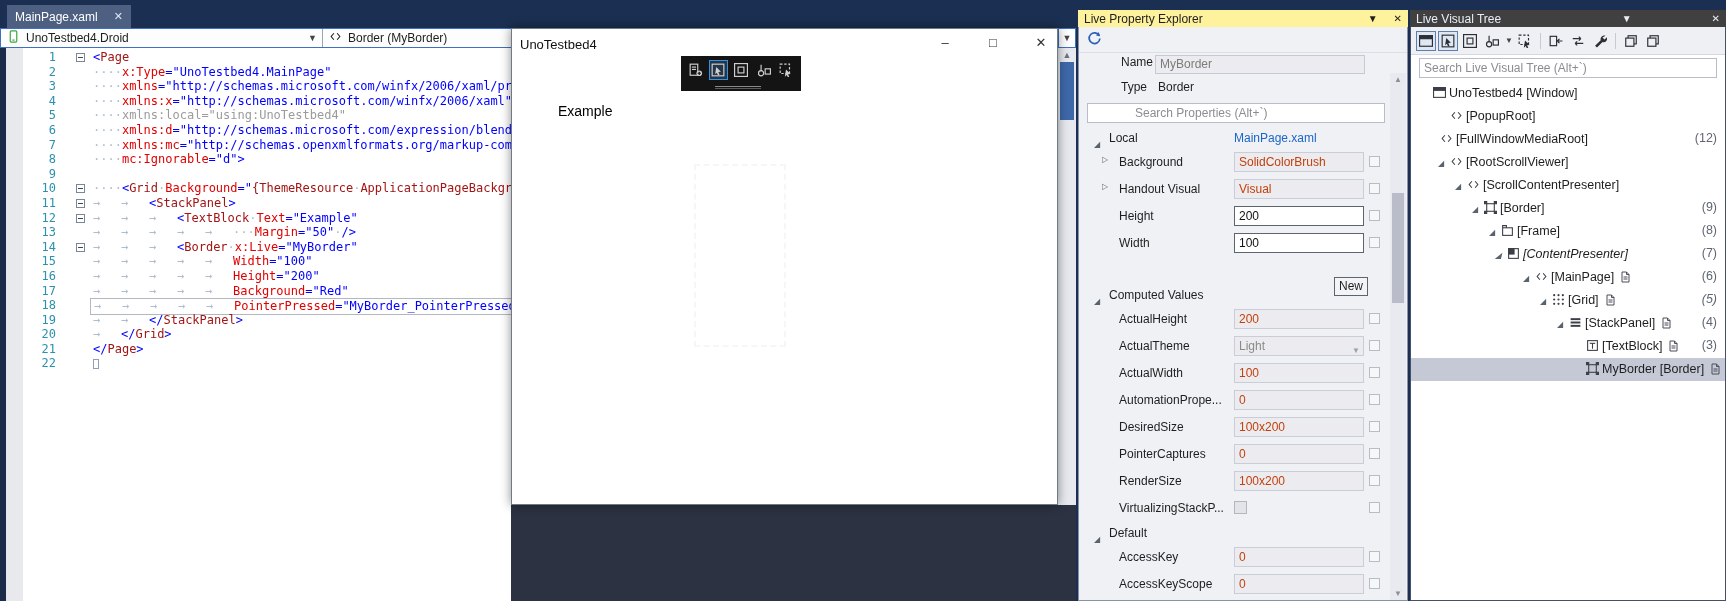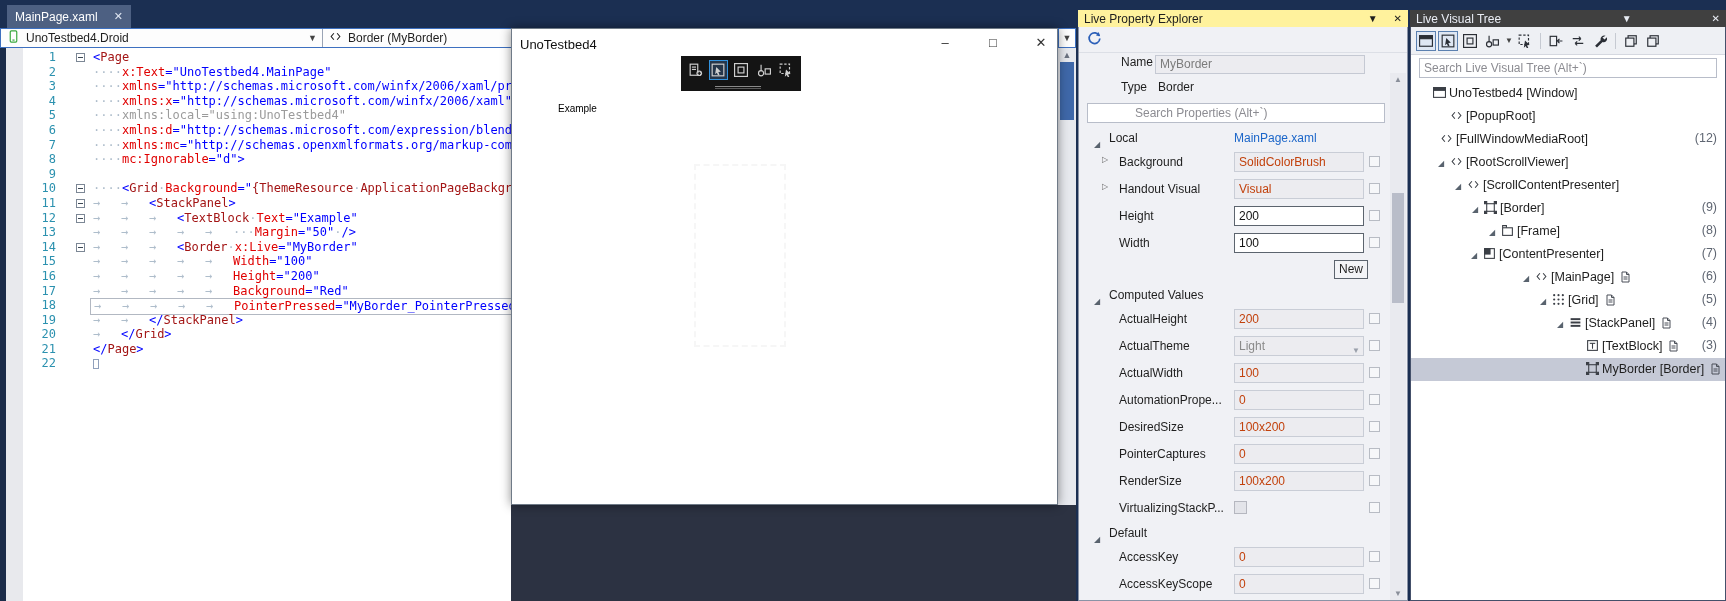--- a/index.html
+++ b/index.html
@@ -52,21 +52,21 @@
   #appwin .wtitle { position:absolute; left:8px; top:8px; font-size:13px; color:#111; }
   .winbtn { position:absolute; top:0; width:34px; height:28px; text-align:center; line-height:28px; color:#333; font-size:13px; cursor:pointer; }
   #btn-min { left:416px; } #btn-max { left:464px; } #btn-close { left:512px; }
 
   #inapp-toolbar { position:absolute; left:169px; top:27px; width:120px; height:35px; background:#141414; display:flex; align-items:flex-start; padding:4px 5px 0 5px; gap:3px; }
   .iat-icon { width:20px; height:20px; display:flex; align-items:center; justify-content:center; color:#cfcfcf; }
   .iat-icon.sel { border:1px solid #3393df; background:#26364a; }
   .iat-icon svg { width:14px; height:14px; }
   #toolbar-grip { position:absolute; left:203px; top:57px; width:46px; height:3px; border-top:1px solid #8a8a8a; border-bottom:1px solid #5a5a5a; }
 
-  #example-text { position:absolute; left:46px; top:74px; font-size:10px; color:#000;text-align:right; }
+  #example-text { position:absolute; left:46px; top:74px; font-size:14px; color:#000;text-align:right; }
   #red-border { position:absolute; left:182px; top:135px; width:92px; height:183px; border:2px dashed #f6f6f6; }
 
   
   .panel { position:absolute; top:10px; height:591px; z-index:5; }
   .ptitle { height:17px; display:flex; align-items:center; padding:0 6px; font-size:12px; }
   .ptitle .sp { flex:1; }
   .ptitle .pico { margin-left:8px; font-size:10px; cursor:pointer; }
   .pbody { position:relative; height:574px; overflow:hidden; }
 
   
@@ -92,21 +92,21 @@
   .sec .slink { position:absolute; left:155px; color:#1b66c9; cursor:pointer; }
   .prop .exp { position:absolute; left:23px; top:6px; font-size:8px; color:#6a6a6a; }
   .prop .plabel { position:absolute; left:40px; top:6px; white-space:nowrap; }
   .prop .pval { position:absolute; left:155px; top:3px; width:130px; height:20px; line-height:18px; padding:0 4px; }
   .pval.disabled { background:#ececf0; border:1px solid #c9cdd6; color:#c2410c; }
   .pval.editable { background:#fff; border:1px solid #5c646e; color:#111; }
   .pval.combo { background:#ececf0; border:1px solid #c9cdd6; color:#8a8a8a; }
   .pval .cmb { position:absolute; right:3px; top:5px; font-size:8px; color:#9aa0ab; }
   .pval.chk { width:13px; height:13px; top:6px; background:#e3e4e9; border:1px solid #b5b7bf; }
   .prop .rchk { position:absolute; left:290px; top:7px; width:11px; height:11px; border:1px solid #b8bcc4; background:#f6f7f9; cursor:pointer; }
-  .btnrow .newbtn { position:absolute; left:255px; top:3px; width:34px; height:19px; background:#f3f4f7; border:1px solid #5c646e; text-align:center; line-height:17px; cursor:pointer; }
+  .btnrow .newbtn { position:absolute; left:255px; top:20px; width:34px; height:19px; background:#f3f4f7; border:1px solid #5c646e; text-align:center; line-height:17px; cursor:pointer; }
   #lpe-scroll { position:absolute; right:1px; top:46px; width:16px; height:527px; background:#e9eaef; }
   #lpe-scroll .thumb { position:absolute; left:2px; top:120px; width:12px; height:110px; background:#b9bdc9; }
   #lpe-scroll .ar { position:absolute; left:0; width:16px; text-align:center; color:#8a8f9a; font-size:8px; }
 
   
   #lvt { left:1410px; width:316px; }
   #lvt .ptitle { background:#404040; color:#e9edf5;gap:32px; }
   #lvt .pbody { background:#fff; border:1px solid #44506a; border-top:none; }
   #lvt-toolbar { height:28px; background:#eef0f4; display:flex; align-items:center; padding-left:5px; gap:2px; border-bottom:1px solid #d5d8e0; }
   .lvt-icon { width:20px; height:20px; display:flex; align-items:center; justify-content:center; color:#2b2f36; cursor:pointer; }
@@ -157,21 +157,21 @@
               <path d="M7.5 3 L10 6 L7.5 9"></path>
             </svg></span>
         <span>Border (MyBorder)</span>
       </div>
     </div>
     <div id="editor-body">
       <div id="left-edge"></div>
       <div id="gutter"></div>
       <div id="code">
           <div class="codeline"><span class="ln">1</span><span class="fold"></span><span class="content"><span class="tk-d">&lt;</span><span class="tk-e">Page</span></span></div>
-          <div class="codeline"><span class="ln">2</span><span class="content"><span class="tk-w">····</span><span class="tk-a">x:Text</span><span class="tk-d">=</span><span class="tk-v">"UnoTestbed4.MainPage"</span></span></div>
+          <div class="codeline"><span class="ln">2</span><span class="content"><span class="tk-w">····</span><span class="tk-a">x:Type</span><span class="tk-d">=</span><span class="tk-v">"UnoTestbed4.MainPage"</span></span></div>
           <div class="codeline"><span class="ln">3</span><span class="content"><span class="tk-w">····</span><span class="tk-a">xmlns</span><span class="tk-d">=</span><span class="tk-v">"http://schemas.microsoft.com/winfx/2006/xaml/presentation"</span></span></div>
           <div class="codeline"><span class="ln">4</span><span class="content"><span class="tk-w">····</span><span class="tk-a">xmlns:x</span><span class="tk-d">=</span><span class="tk-v">"http://schemas.microsoft.com/winfx/2006/xaml"</span></span></div>
           <div class="codeline"><span class="ln">5</span><span class="content"><span class="tk-w">····</span><span class="tk-g">xmlns:local="using:UnoTestbed4"</span></span></div>
           <div class="codeline"><span class="ln">6</span><span class="content"><span class="tk-w">····</span><span class="tk-a">xmlns:d</span><span class="tk-d">=</span><span class="tk-v">"http://schemas.microsoft.com/expression/blend/2008"</span></span></div>
           <div class="codeline"><span class="ln">7</span><span class="content"><span class="tk-w">····</span><span class="tk-a">xmlns:mc</span><span class="tk-d">=</span><span class="tk-v">"http://schemas.openxmlformats.org/markup-compatibility/2006"</span></span></div>
           <div class="codeline"><span class="ln">8</span><span class="content"><span class="tk-w">····</span><span class="tk-a">mc:Ignorable</span><span class="tk-d">=</span><span class="tk-v">"d"</span><span class="tk-d">&gt;</span></span></div>
           <div class="codeline"><span class="ln">9</span><span class="content"></span></div>
           <div class="codeline"><span class="ln">10</span><span class="fold"></span><span class="content"><span class="tk-w">····</span><span class="tk-d">&lt;</span><span class="tk-e">Grid</span><span class="tk-w">·</span><span class="tk-a">Background</span><span class="tk-d">="</span><span class="tk-e">{ThemeResource</span><span class="tk-w">·</span><span class="tk-e">ApplicationPageBackgroundThemeBrush}</span><span class="tk-d">"&gt;</span></span></div>
           <div class="codeline"><span class="ln">11</span><span class="fold"></span><span class="content"><span class="tk-t">→</span><span class="tk-t">→</span><span class="tk-d">&lt;</span><span class="tk-e">StackPanel</span><span class="tk-d">&gt;</span></span></div>
           <div class="codeline"><span class="ln">12</span><span class="fold"></span><span class="content"><span class="tk-t">→</span><span class="tk-t">→</span><span class="tk-t">→</span><span class="tk-d">&lt;</span><span class="tk-e">TextBlock</span><span class="tk-w">·</span><span class="tk-a">Text</span><span class="tk-d">=</span><span class="tk-v">"Example"</span></span></div>
@@ -495,21 +495,21 @@
                 <rect x="2.5" y="2.5" width="7" height="7"></rect>
                 <rect x="0.5" y="0.5" width="2" height="2" fill="currentColor"></rect>
                 <rect x="9.5" y="0.5" width="2" height="2" fill="currentColor"></rect>
                 <rect x="0.5" y="9.5" width="2" height="2" fill="currentColor"></rect>
                 <rect x="9.5" y="9.5" width="2" height="2" fill="currentColor"></rect>
               </svg></span><span>[Border]</span><span class="tcount">(7)</span></div>
           <div class="tnode" style="padding-left: 78px;"><span class="texp">◢</span><span class="ticon"><svg viewBox="0 0 12 12" fill="none" stroke="currentColor" stroke-width="1">
                 <rect x="1.5" y="3.5" width="9" height="7"></rect>
                 <path d="M1.5 3.5 V1.5 H5 V3.5"></path>
               </svg></span><span>[Frame]</span><span class="tcount">(6)</span></div>
-          <div class="tnode" style="padding-left: 60px;"><span class="texp">◢</span><span class="ticon"><svg viewBox="0 0 12 12" fill="none" stroke="currentColor" stroke-width="1">
+          <div class="tnode" style="padding-left: 84px; font-style: italic;"><span class="texp">◢</span><span class="ticon"><svg viewBox="0 0 12 12" fill="none" stroke="currentColor" stroke-width="1">
                 <rect x="1.5" y="1.5" width="9" height="9"></rect>
                 <rect x="1.5" y="1.5" width="5" height="5" fill="currentColor"></rect>
               </svg></span><span>[ContentPresenter]</span><span class="tcount">(5)</span></div>
           <div class="tnode" style="padding-left: 112px;"><span class="texp">◢</span><span class="ticon"><svg viewBox="0 0 12 12" fill="none" stroke="currentColor" stroke-width="1">
                 <path d="M4.5 3 L2 6 L4.5 9"></path>
                 <path d="M7.5 3 L10 6 L7.5 9"></path>
               </svg></span><span>[MainPage]</span><span class="tdoc"><svg viewBox="0 0 12 12" fill="none" stroke="currentColor" stroke-width="1">
                 <path d="M3 1 H7.5 L10 3.5 V11 H3 Z"></path>
                 <path d="M7.5 1 V3.5 H10"></path>
                 <line x1="4.5" y1="6" x2="8.5" y2="6"></line>

